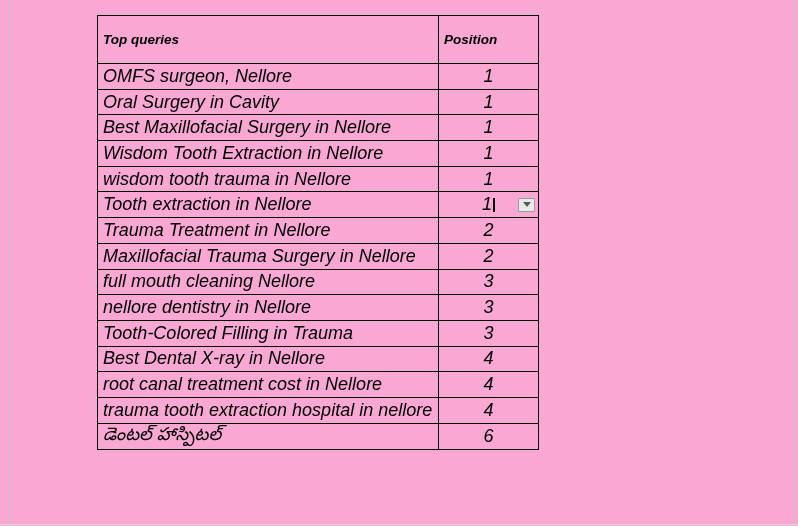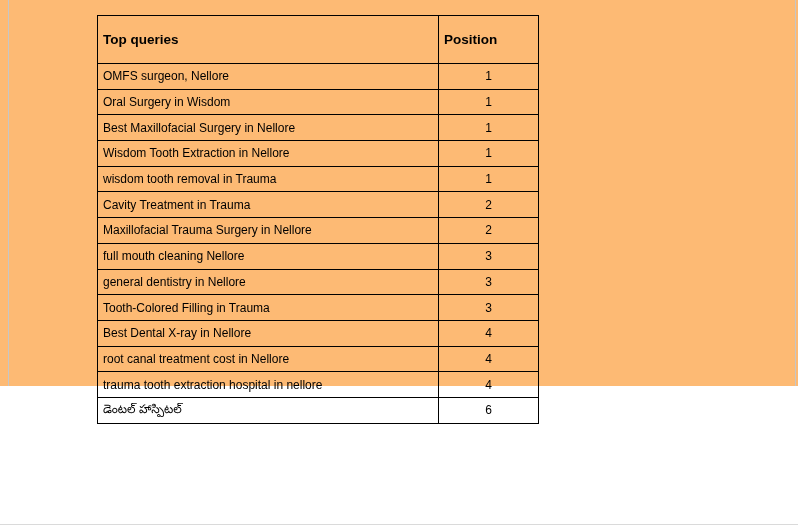--- a/index.html
+++ b/index.html
@@ -5,22 +5,23 @@
   * { box-sizing: border-box; }
   html, body {
     margin: 0; padding: 0;
     width: 798px; height: 526px;
     background: #ffffff;
     font-family: "Liberation Sans", sans-serif;
     overflow: hidden;
   }
   .page {
     position: relative;
-    width: 798px; height: 386px;
-    background: #fdba74;
+    width: 798px; height: 526px;
+    background: #f9a8d4;
+    font-style: italic;
   }
   .edge-left, .edge-right {
     position: absolute; top: 0; bottom: 0;
     width: 1px; background: #c6c6c6;
   }
   .edge-left  { left: 8px; }
   .edge-right { left: 795px; }
   .edge-bottom {
     position: absolute; left: 0; right: 0; top: 524px;
     height: 1px; background: #dadada;
@@ -44,21 +45,21 @@
   table.queries th {
     height: 48px;
     font-size: 13.5px;
     font-weight: bold;
     text-align: left;
     padding: 0 0 0 5px;
     vertical-align: middle;
   }
   table.queries td {
     height: 25.7px;
-    font-size: 12px;
+    font-size: 18px;
     padding: 0 0 0 5px;
     vertical-align: middle;
   }
   table.queries td.pos {
     text-align: center;
     padding: 0;
   }
   td.pos-editing { position: relative; }
   .caret {
     display: inline-block;
@@ -103,49 +104,58 @@
     <tbody>
         <tr>
       <th>Top queries</th>
       <th>Position</th>
     </tr>
     <tr>
       <td>OMFS surgeon, Nellore</td>
       <td class="pos">1</td>
     </tr>
     <tr>
-      <td>Oral Surgery in Wisdom</td>
+      <td>Oral Surgery in Cavity</td>
       <td class="pos">1</td>
     </tr>
     <tr>
       <td>Best Maxillofacial Surgery in Nellore</td>
       <td class="pos">1</td>
     </tr>
     <tr>
       <td>Wisdom Tooth Extraction in Nellore</td>
       <td class="pos">1</td>
     </tr>
     <tr>
-      <td>wisdom tooth removal in Trauma</td>
+      <td>wisdom tooth trauma in Nellore</td>
       <td class="pos">1</td>
     </tr>
     <tr>
-      <td>Cavity Treatment in Trauma</td>
+      <td>Tooth extraction in Nellore</td>
+      <td class="pos pos-editing">
+        <span>1</span><span class="caret"></span>
+        <button class="cell-dropdown">
+          <span class="arrow-down"></span>
+        </button>
+      </td>
+    </tr>
+    <tr>
+      <td>Trauma Treatment in Nellore</td>
       <td class="pos">2</td>
     </tr>
     <tr>
       <td>Maxillofacial Trauma Surgery in Nellore</td>
       <td class="pos">2</td>
     </tr>
     <tr>
       <td>full mouth cleaning Nellore</td>
       <td class="pos">3</td>
     </tr>
     <tr>
-      <td>general dentistry in Nellore</td>
+      <td>nellore dentistry in Nellore</td>
       <td class="pos">3</td>
     </tr>
     <tr>
       <td>Tooth-Colored Filling in Trauma</td>
       <td class="pos">3</td>
     </tr>
     <tr>
       <td>Best Dental X-ray in Nellore</td>
       <td class="pos">4</td>
     </tr>

